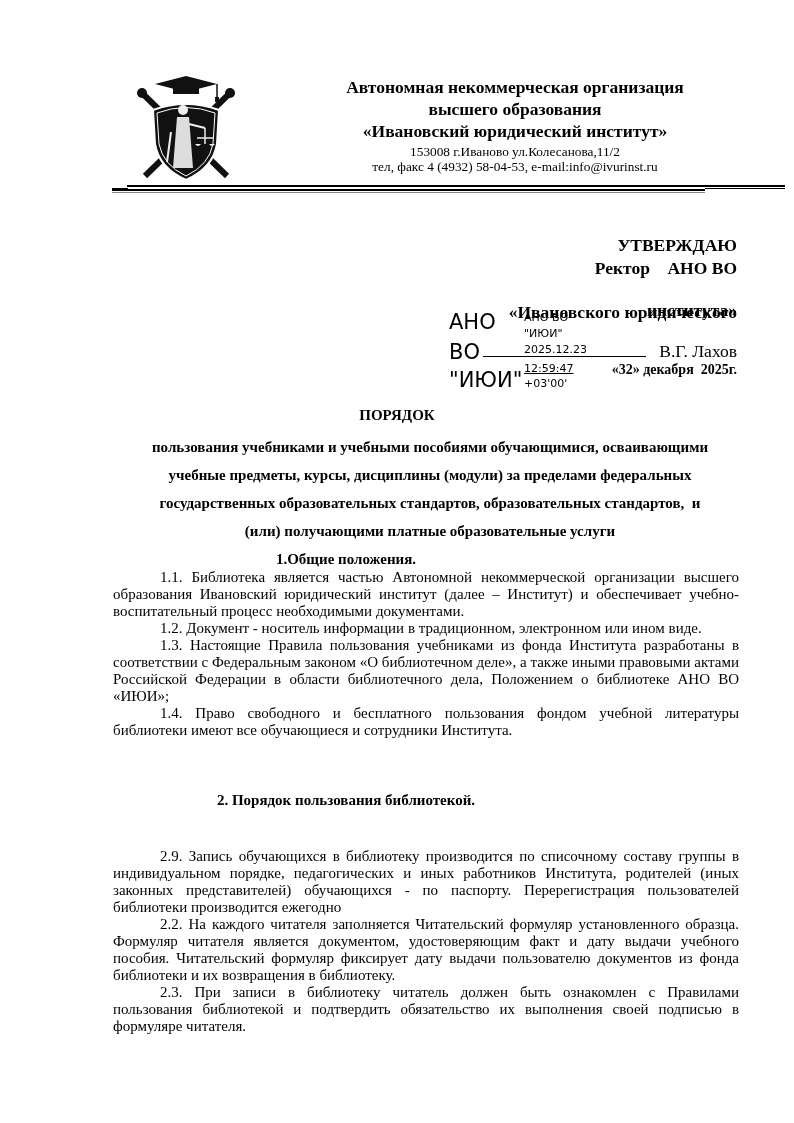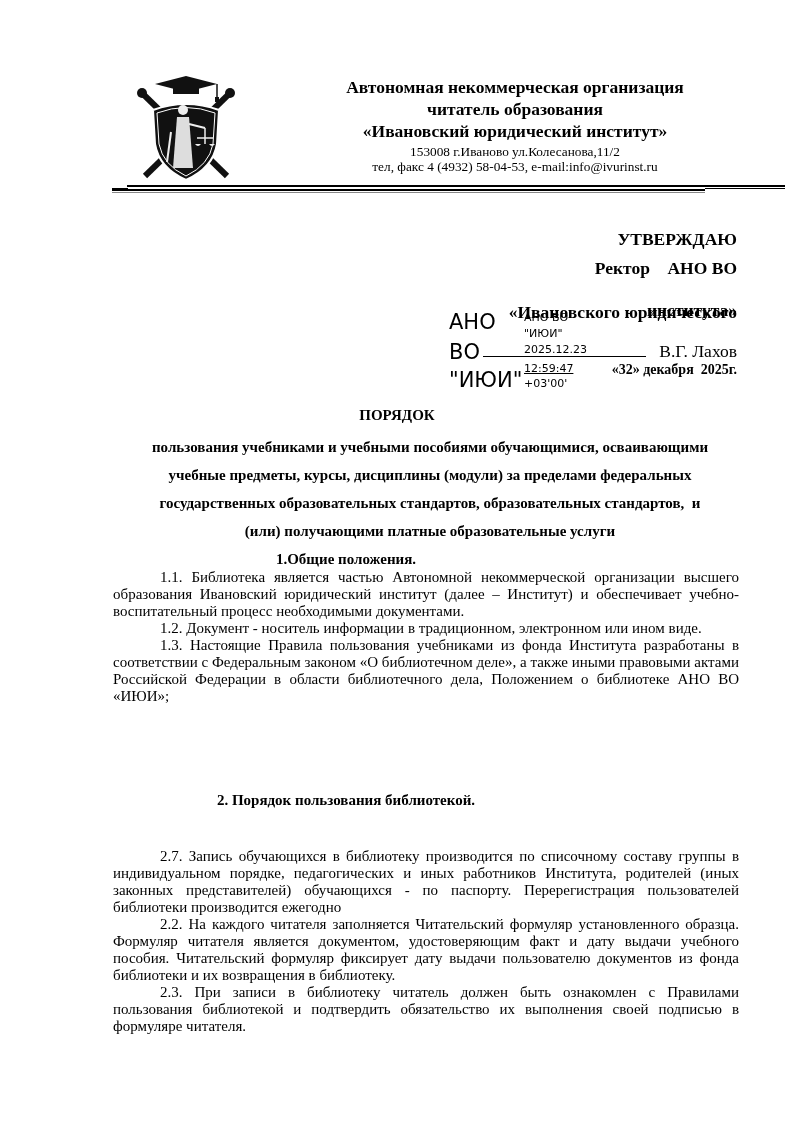--- a/index.html
+++ b/index.html
@@ -14,21 +14,21 @@
     .addr1 { top: 142px; }
     .addr2 { top: 157px; }
     .rule { background: #000; height: 2px; }
     .r1 { left: 127px; width: 658px; top: 185px; height: 2px; }
     .r2 { left: 112px; width: 16px; top: 188px; height: 1px; }
     .r3 { left: 112px; width: 593px; top: 189px; height: 2px; }
     .r4 { left: 112px; width: 593px; top: 192px; height: 1px; background:#888; }
     .r5 { left: 705px; width: 80px; top: 188px; height: 1px; }
 
     .approve { right: 57px; text-align: right; font-weight: bold; font-size: 17.5px; line-height: 24px; }
-    .ap1 { top: 227px; text-align: center; }
+    .ap1 { top: 233px; text-align: center; }
     .ap2 { top: 256px; }
     .ap3 { top: 278px; margin-top: 22px; }
     .ap4 { top: 298px; }
     .signer { right: 57px; top: 341px; font-weight: normal; font-size: 17.5px; }
     .date { right: 57px; top: 362px; font-weight: bold; font-size: 14px; }
     .sig-big { left: 449px; font-family: "DejaVu Sans", sans-serif; font-size: 21px; line-height: 26px; }
     .sb1 { top: 309px; }
     .sb2 { top: 339px; }
     .sb3 { top: 367px; }
     .sig-underline { left: 483px; width: 163px; top: 356px; height: 1px; background: #000; }
@@ -77,21 +77,21 @@
     <line x1="56" y1="52" x2="72" y2="56" stroke="#eee" stroke-width="2"></line>
     <line x1="72" y1="56" x2="72" y2="72" stroke="#eee" stroke-width="1.5"></line>
     <line x1="64" y1="66" x2="80" y2="66" stroke="#eee" stroke-width="1.5"></line>
     <path d="M62,72 Q65,76 68,72 Z" fill="#eee"></path>
     <path d="M76,72 Q79,76 82,72 Z" fill="#eee"></path>
     <line x1="38" y1="60" x2="34" y2="90" stroke="#eee" stroke-width="2"></line>
   </svg>
 </div>
 
 <div class="abs org org-l1">Автономная некоммерческая организация</div>
-<div class="abs org org-l2">читатель образования</div>
+<div class="abs org org-l2">высшего образования</div>
 <div class="abs org org-l3">«Ивановский юридический институт»</div>
 <div class="abs addr addr1">153008 г.Иваново ул.Колесанова,11/2</div>
 <div class="abs addr addr2">тел, факс 4 (4932) 58-04-53, e-mail:info@ivurinst.ru</div>
 
 <div class="abs rule r1"></div>
 <div class="abs rule r2"></div>
 <div class="abs rule r3"></div>
 <div class="abs rule r4"></div>
 <div class="abs rule r5"></div>
 
@@ -116,20 +116,21 @@
 <div class="abs sub s1">пользования учебниками и учебными пособиями обучающимися, осваивающими</div>
 <div class="abs sub s2">учебные предметы, курсы, дисциплины (модули) за пределами федеральных</div>
 <div class="abs sub s3" style="white-space:pre;">государственных образовательных стандартов, образовательных стандартов,  и</div>
 <div class="abs sub s4">(или) получающими платные образовательные услуги</div>
 
 <div class="abs sect" style="top:551px;">1.Общие положения.</div>
 <div class="abs body-block b1">
   <p>1.1. Библиотека является частью Автономной некоммерческой организации высшего образования Ивановский юридический институт (далее – Институт) и обеспечивает учебно-воспитательный процесс необходимыми документами.</p>
   <p>1.2. Документ - носитель информации в традиционном, электронном или ином виде.</p>
   <p>1.3. Настоящие Правила пользования учебниками из фонда Института разработаны в соответствии с Федеральным законом «О библиотечном деле», а также иными правовыми актами Российской Федерации в области библиотечного дела, Положением о библиотеке АНО ВО «ИЮИ»;</p>
+  <p>1.4. Право свободного и бесплатного пользования фондом учебной литературы библиотеки имеют все обучающиеся и сотрудники Института.</p>
 </div>
 
 <div class="abs sect" style="top:792px;">2. Порядок пользования библиотекой.</div>
 <div class="abs body-block b2">
-  <p>2.7. Запись обучающихся в библиотеку производится по списочному составу группы в индивидуальном порядке, педагогических и иных работников Института, родителей (иных законных представителей) обучающихся - по паспорту. Перерегистрация пользователей библиотеки производится ежегодно</p>
+  <p>2.9. Запись обучающихся в библиотеку производится по списочному составу группы в индивидуальном порядке, педагогических и иных работников Института, родителей (иных законных представителей) обучающихся - по паспорту. Перерегистрация пользователей библиотеки производится ежегодно</p>
   <p>2.2. На каждого читателя заполняется Читательский формуляр установленного образца. Формуляр читателя является документом, удостоверяющим факт и дату выдачи учебного пособия. Читательский формуляр фиксирует дату выдачи пользователю документов из фонда библиотеки и их возвращения в библиотеку.</p>
   <p>2.3. При записи в библиотеку читатель должен быть ознакомлен  с Правилами пользования  библиотекой и подтвердить обязательство их выполнения своей  подписью в формуляре читателя.</p>
 </div>
 
 </body></html>

